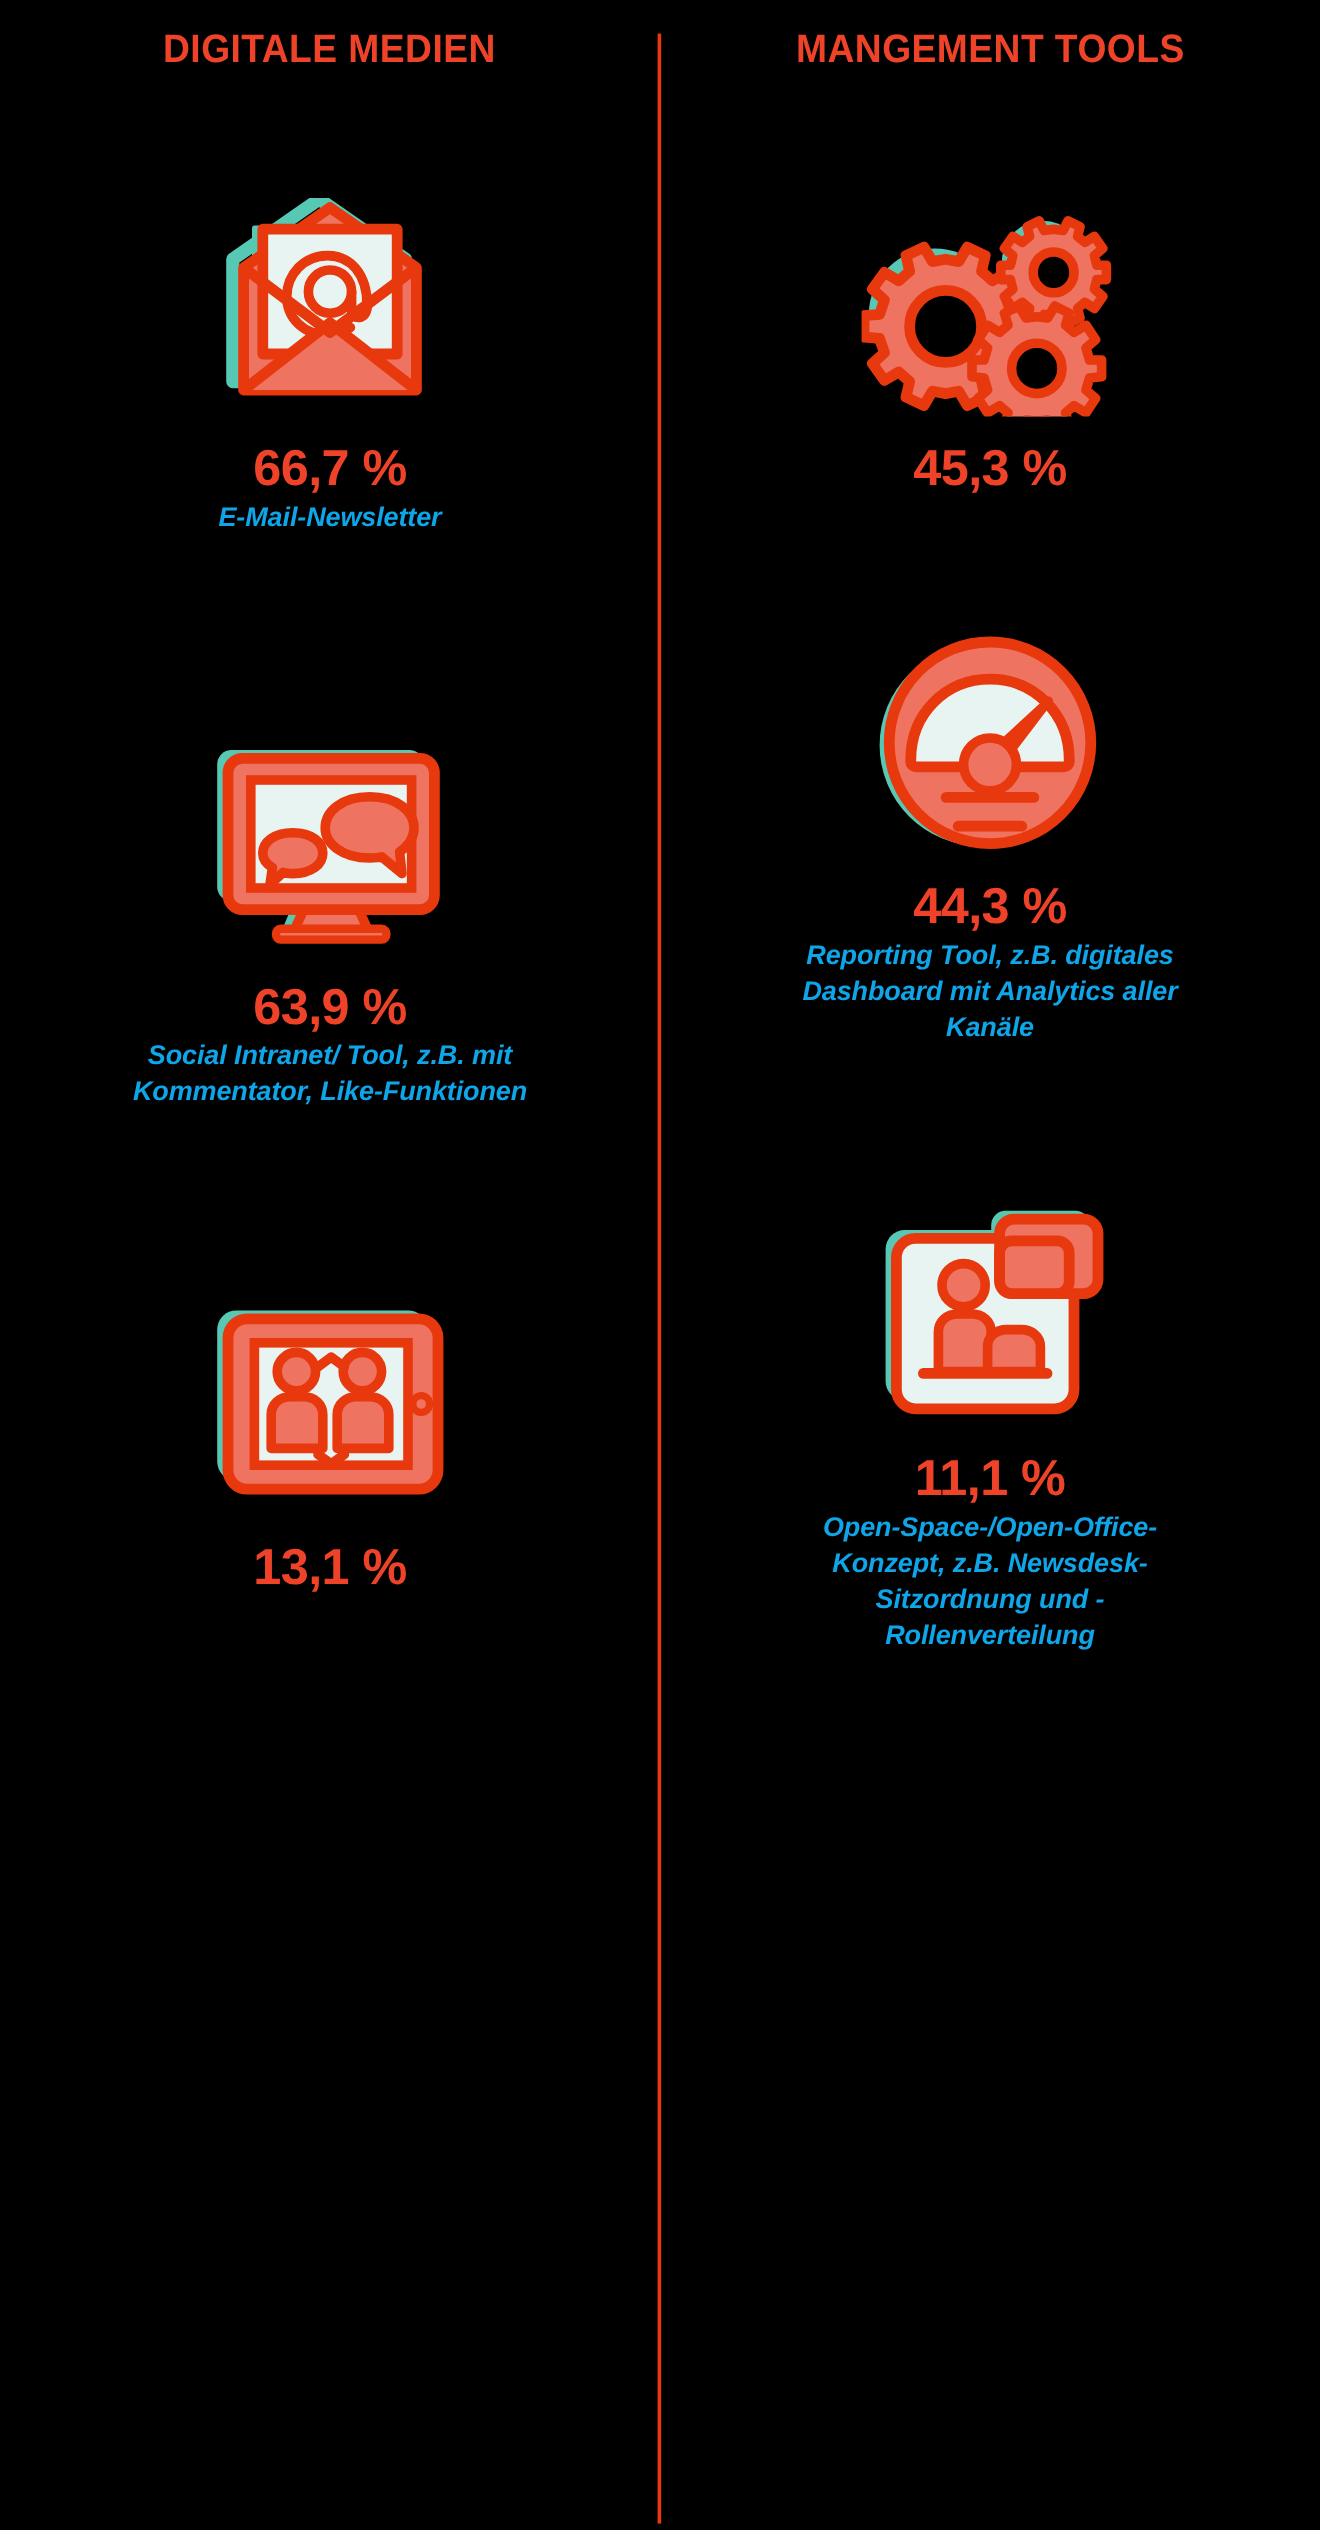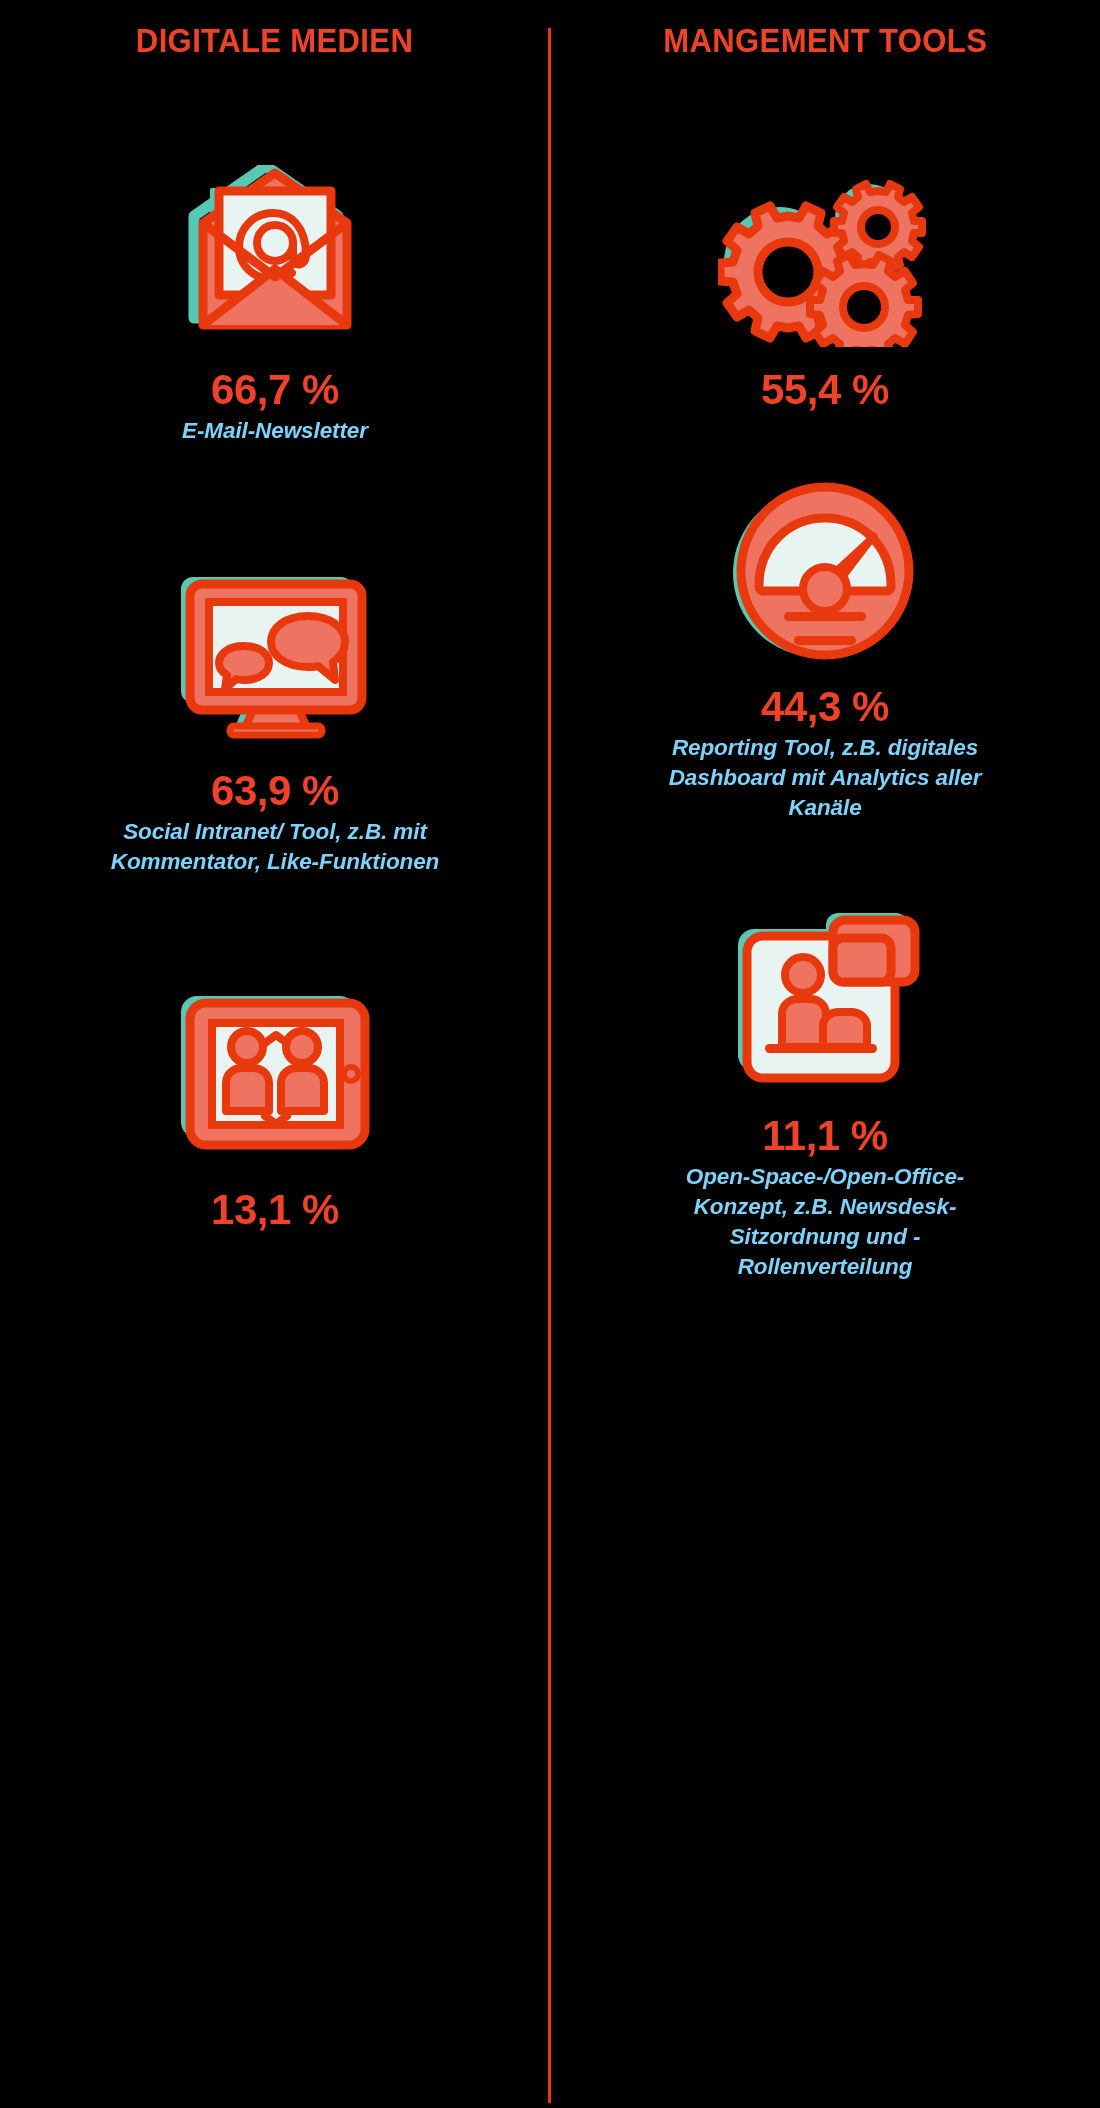--- a/index.html
+++ b/index.html
@@ -53,20 +53,21 @@
     font-stretch: condensed;
     transform: scaleX(0.94);
     white-space: nowrap;
   }
 
   .cells {
     width: 100%;
     display: flex;
     flex-direction: column;
     align-items: flex-start;
+    gap: 48px;
   }
 
   .cell {
     width: 100%;
     display: flex;
     flex-direction: column;
     align-items: center;
     box-sizing: border-box;
   }
 
@@ -86,21 +87,21 @@
     line-height: 1.05;
     text-align: center;
     margin-top: 6px;
     letter-spacing: -0.5px;
   }
 
   .caption {
     font-size: 22.5px;
     font-weight: 700;
     font-style: italic;
-    color: #7dd3fc;
+    color: #0ea5e9;
     text-align: center;
     line-height: 1.33;
     max-width: 340px;
     margin-top: 4px;
     letter-spacing: -0.1px;
   }
   .caption.wide { max-width: 330px; }
 
   
   .row-0 { margin-top: 90px; }
@@ -243,21 +244,21 @@
             </g>
 
             <g transform="translate(146,142)">
               <g fill="#EE7361" stroke="#E8380D" stroke-width="8" stroke-linejoin="round">
                 <path d="M0,-40 L9,-39 L15,-49 L27,-43 L24,-33 L31,-27 L41,-33 L49,-21 L41,-14 L44,-4 L54,-4 L54,10 L44,11 L41,21 L49,28 L41,40 L31,34 L24,40 L27,50 L15,56 L9,46 L0,47 L-9,46 L-15,56 L-27,50 L-24,40 L-31,34 L-41,40 L-49,28 L-41,21 L-44,11 L-54,10 L-54,-4 L-44,-4 L-41,-14 L-49,-21 L-41,-33 L-31,-27 L-24,-33 L-27,-43 L-15,-49 L-9,-39 Z"></path>
               </g>
               <circle cx="0" cy="3" r="21" fill="#000000" stroke="#E8380D" stroke-width="8"></circle>
             </g>
           </svg>
         </div>
-        <div class="pct">55,4 %</div>
+        <div class="pct">45,3 %</div>
       </div>
 
       <div class="cell row-1">
         <div class="icon-wrap">
           <svg width="195" height="185" viewBox="0 0 195 185">
             <circle cx="89" cy="94" r="84" fill="#56C8B4"></circle>
             <circle cx="97" cy="92" r="84" fill="#EE7361" stroke="#E8380D" stroke-width="9"></circle>
 
             <path d="M31 106 C31 68 60 39 97 39 C134 39 163 68 163 106 L163 108 C163 110 161 112 159 112 L35 112 C33 112 31 110 31 108 Z" fill="#E8F4F1" stroke="#E8380D" stroke-width="9" stroke-linejoin="round"></path>
 

